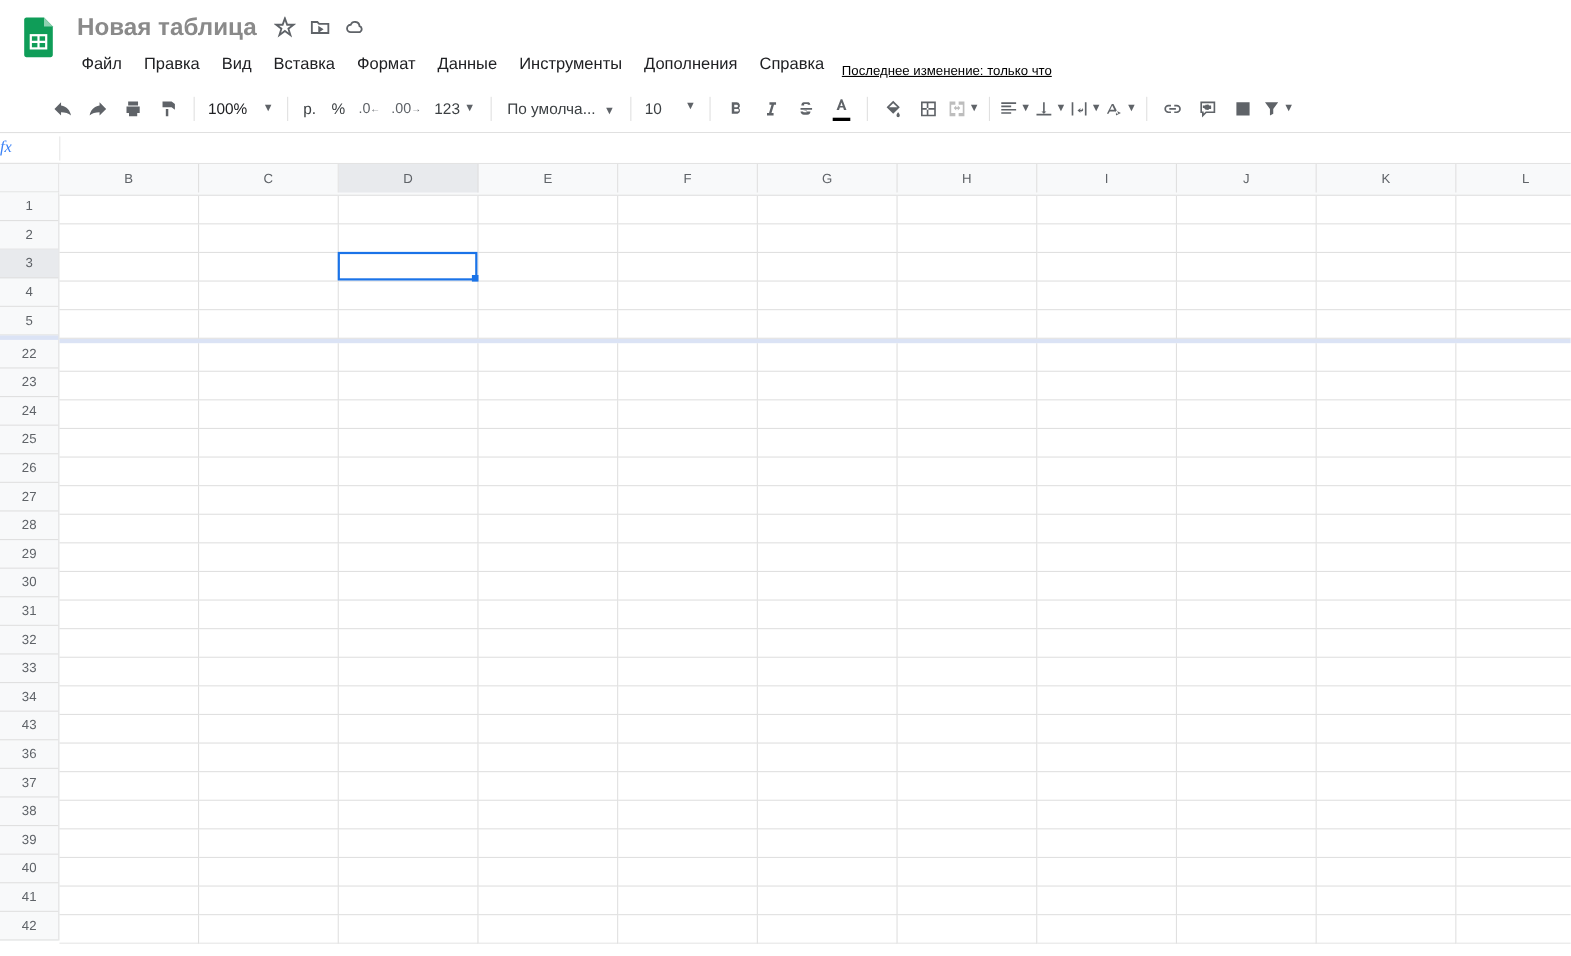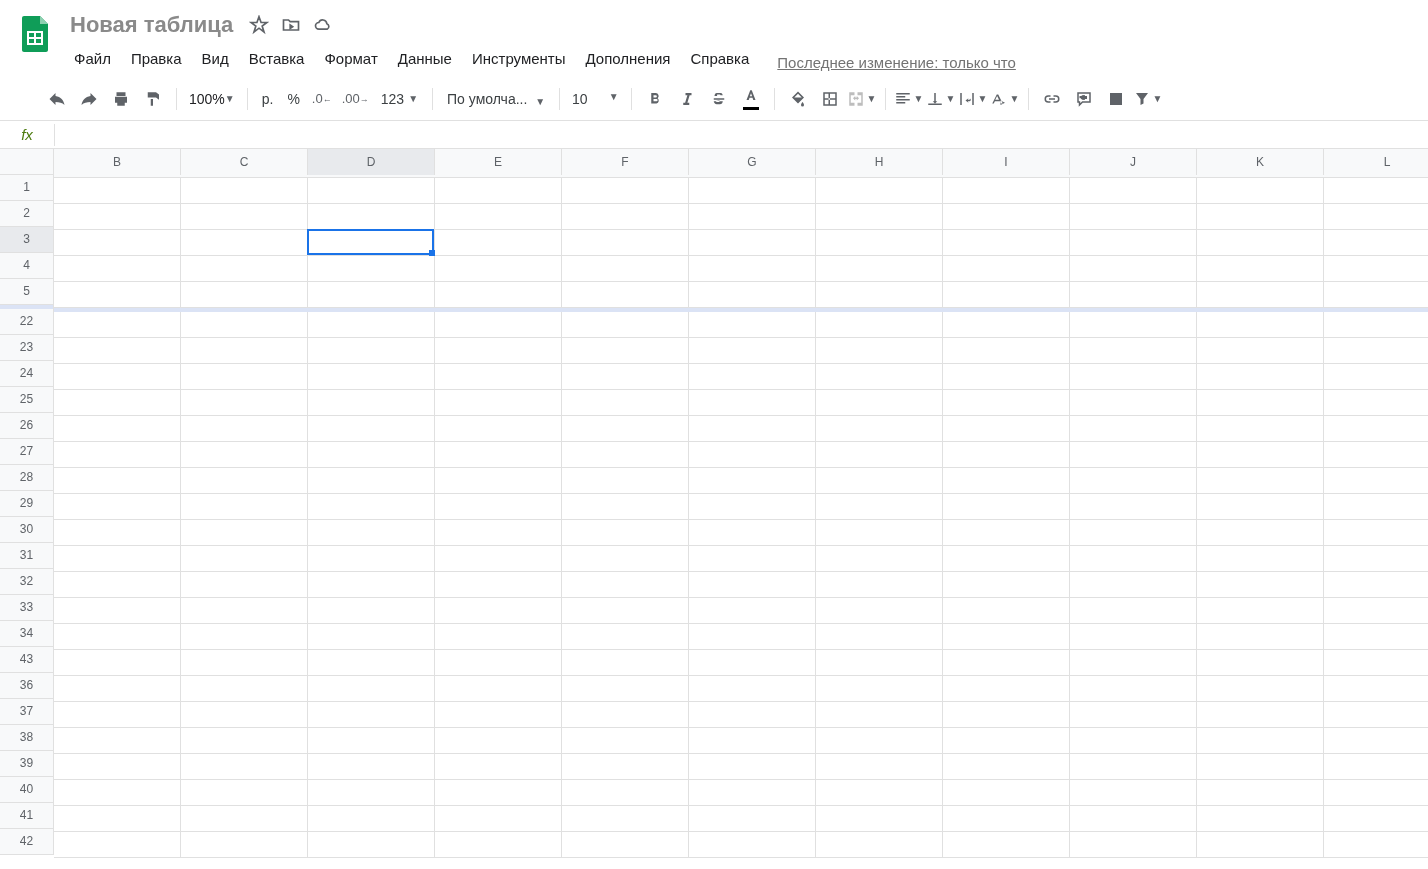--- a/index.html
+++ b/index.html
@@ -7,37 +7,37 @@
 .header{display:flex;align-items:flex-start;padding:8px 10px 0 10px}
 .logo-wrap{padding:6px 10px 0 6px}
 .logo-wrap svg{display:block}
 .title-area{flex:1}
 .title-row{display:flex;align-items:center;gap:12px;padding-top:2px}
 .doc-title{font-size:22px;color:#8a8a8a;font-weight:700;padding:2px 4px}
 .title-icon{width:20px;height:20px;display:flex;align-items:center;justify-content:center;cursor:pointer;color:#5f6368}
 .title-icon svg{width:20px;height:20px}
 .menubar{display:flex;align-items:flex-end;gap:4px;padding:6px 0 6px 0;font-size:15px}
 .menu-item{padding:4px 8px;cursor:pointer;border-radius:3px}
-.last-change{margin-left:16px;text-decoration:underline;color:#737373;font-size:15px;cursor:pointer}
+.last-change{margin-left:4px;text-decoration:underline;color:#000000;font-size:12px;cursor:pointer}
 .toolbar{display:flex;align-items:center;padding:4px 12px 4px 42px;border-bottom:1px solid #e0e0e0;height:44px;gap:2px}
 .tool-btn{width:30px;height:30px;display:flex;align-items:center;justify-content:center;cursor:pointer;border-radius:3px;color:#5f6368}
 .tool-btn svg{width:18px;height:18px;fill:#5f6368}
 .tool-btn.disabled svg{fill:#bdbdbd}
 .tool-sep{width:1px;height:22px;background:#e0e0e0;margin:0 6px}
 .tool-text{padding:0 6px;font-size:14px;color:#3c4043;cursor:pointer;display:flex;align-items:center;gap:4px}
-.zoom-box{display:flex;align-items:center;padding:0 4px;cursor:pointer}
+.zoom-box{display:flex;align-items:center;padding:0 4px;gap:14px;cursor:pointer}
 .zoom-box .arrow{font-size:10px;color:#5f6368}
 .font-box{width:110px;padding:0 6px;display:flex;align-items:flex-end;justify-content:space-between;cursor:pointer;font-size:14px;color:#3c4043;overflow:hidden}
 .font-box span:first-child{overflow:hidden;text-overflow:ellipsis;white-space:nowrap}
 .size-box{display:flex;align-items:flex-start;padding:0 4px;gap:21px;cursor:pointer;font-size:14px;color:#3c4043}
 .arrow{font-size:10px;color:#5f6368}
 .text-color-btn{flex-direction:column;gap:1px}
 .text-color-underline{width:16px;height:3px;background:#000}
 .fx-bar{display:flex;align-items:center;border-bottom:1px solid #e0e0e0;height:28px}
-.fx-label{width:54px;text-align:center;font-style:italic;color:#4d7c0f;font-size:15px;font-family:Liberation Sans, sans-serif}
+.fx-label{width:54px;font-style:italic;color:#3b82f6;font-size:15px;font-family:Liberation Serif, serif}
 .fx-sep{width:1px;height:22px;background:#e0e0e0}
 .fx-input{flex:1;border:none;outline:none;padding:0 8px;font-size:14px;height:100%}
 .sheet-area{display:flex;position:relative;height:calc(869px - 160px);overflow:hidden}
 .corner{width:54px;height:26px;background:#f8f9fa;border-right:1px solid #e0e0e0;border-bottom:1px solid #e0e0e0}
 .col-headers{display:flex;flex:1;background:#f8f9fa;border-bottom:1px solid #e0e0e0}
 .col-header{width:127px;height:26px;text-align:center;font-size:12px;color:#5f6368;border-right:1px solid #e0e0e0;line-height:26px;cursor:pointer}
 .col-header.sel{background:#e8eaed}
 .row-headers{width:54px;background:#f8f9fa;border-right:1px solid #e0e0e0}
 .row-header{height:26px;text-align:center;font-size:12px;color:#5f6368;border-bottom:1px solid #e0e0e0;line-height:25px;cursor:pointer}
 .row-header.sel{background:#e8eaed}

